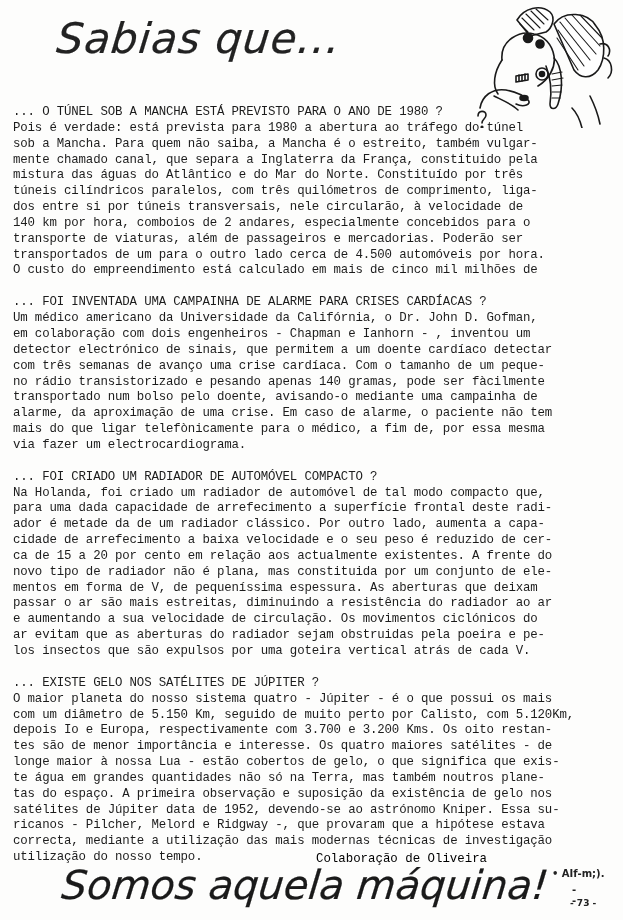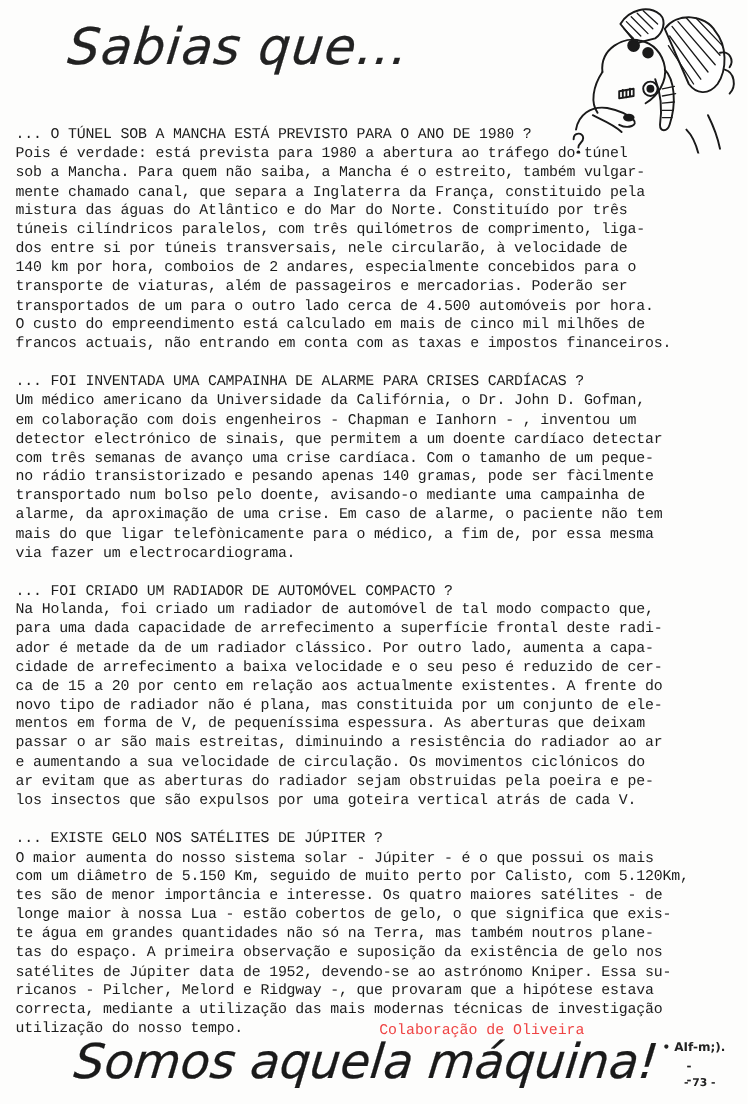--- a/index.html
+++ b/index.html
@@ -18,21 +18,21 @@
     font-size: 12.4px; line-height: 15.85px; color: #1c1c1c;
     letter-spacing: -0.15px;
   }
   .section { margin: 0; }
   .section + .section { margin-top: 16px; }
   .heading { display: block; white-space: pre; }
   .line { display: block; white-space: pre; }
   .credit {
     position: absolute; left: 316px; top: 852px;
     font-family: "Liberation Mono", "DejaVu Sans Mono", monospace;
-    font-size: 12.4px; color: #ef4444;
+    font-size: 12.4px; color: #000000;
   }
   .slogan {
     position: absolute; left: 62px; top: 862px;
     font-family: "DejaVu Sans", sans-serif; font-style: italic; font-weight: 200;
     font-size: 40px; color: #1a1a1a; transform: skewX(-6deg);
     -webkit-text-stroke: 0.2px #1a1a1a;
   }
   .stamp {
     position: absolute; left: 552px; top: 868px;
     font-family: "DejaVu Sans", sans-serif; font-size: 10px; font-weight: bold; color: #222;
@@ -118,21 +118,20 @@
       <span class="line">Pois é verdade: está prevista para 1980 a abertura ao tráfego do túnel</span>
       <span class="line">sob a Mancha. Para quem não saiba, a Mancha é o estreito, também vulgar-</span>
       <span class="line">mente chamado canal, que separa a Inglaterra da França, constituido pela</span>
       <span class="line">mistura das águas do Atlântico e do Mar do Norte. Constituído por três</span>
       <span class="line">túneis cilíndricos paralelos, com três quilómetros de comprimento, liga-</span>
       <span class="line">dos entre si por túneis transversais, nele circularão, à velocidade de</span>
       <span class="line">140 km por hora, comboios de 2 andares, especialmente concebidos para o</span>
       <span class="line">transporte de viaturas, além de passageiros e mercadorias. Poderão ser</span>
       <span class="line">transportados de um para o outro lado cerca de 4.500 automóveis por hora.</span>
       <span class="line">O custo do empreendimento está calculado em mais de cinco mil milhões de</span>
-      <span class="line">francos actuais, não entrando em conta com as taxas e impostos financeiros.</span>
     </div>
 
     <div class="section">
       <span class="heading">... FOI INVENTADA UMA CAMPAINHA DE ALARME PARA CRISES CARDÍACAS ?</span>
       <span class="line">Um médico americano da Universidade da Califórnia, o Dr. John D. Gofman,</span>
       <span class="line">em colaboração com dois engenheiros - Chapman e Ianhorn - , inventou um</span>
       <span class="line">detector electrónico de sinais, que permitem a um doente cardíaco detectar</span>
       <span class="line">com três semanas de avanço uma crise cardíaca. Com o tamanho de um peque-</span>
       <span class="line">no rádio transistorizado e pesando apenas 140 gramas, pode ser fàcilmente</span>
       <span class="line">transportado num bolso pelo doente, avisando-o mediante uma campainha de</span>
@@ -151,22 +150,23 @@
       <span class="line">novo tipo de radiador não é plana, mas constituida por um conjunto de ele-</span>
       <span class="line">mentos em forma de V, de pequeníssima espessura. As aberturas que deixam</span>
       <span class="line">passar o ar são mais estreitas, diminuindo a resistência do radiador ao ar</span>
       <span class="line">e aumentando a sua velocidade de circulação. Os movimentos ciclónicos do</span>
       <span class="line">ar evitam que as aberturas do radiador sejam obstruidas pela poeira e pe-</span>
       <span class="line">los insectos que são expulsos por uma goteira vertical atrás de cada V.</span>
     </div>
 
     <div class="section">
       <span class="heading">... EXISTE GELO NOS SATÉLITES DE JÚPITER ?</span>
-      <span class="line">O maior aumenta do nosso sistema solar - Júpiter - é o que possui os mais</span>
+      <span class="line">O maior planeta do nosso sistema quatro - Júpiter - é o que possui os mais</span>
       <span class="line">com um diâmetro de 5.150 Km, seguido de muito perto por Calisto, com 5.120Km,</span>
+      <span class="line">depois Io e Europa, respectivamente com 3.700 e 3.200 Kms. Os oito restan-</span>
       <span class="line">tes são de menor importância e interesse. Os quatro maiores satélites - de</span>
       <span class="line">longe maior à nossa Lua - estão cobertos de gelo, o que significa que exis-</span>
       <span class="line">te água em grandes quantidades não só na Terra, mas também noutros plane-</span>
       <span class="line">tas do espaço. A primeira observação e suposição da existência de gelo nos</span>
       <span class="line">satélites de Júpiter data de 1952, devendo-se ao astrónomo Kniper. Essa su-</span>
       <span class="line">ricanos - Pilcher, Melord e Ridgway -, que provaram que a hipótese estava</span>
       <span class="line">correcta, mediante a utilização das mais modernas técnicas de investigação</span>
       <span class="line">utilização do nosso tempo.</span>
     </div>
   </div>

